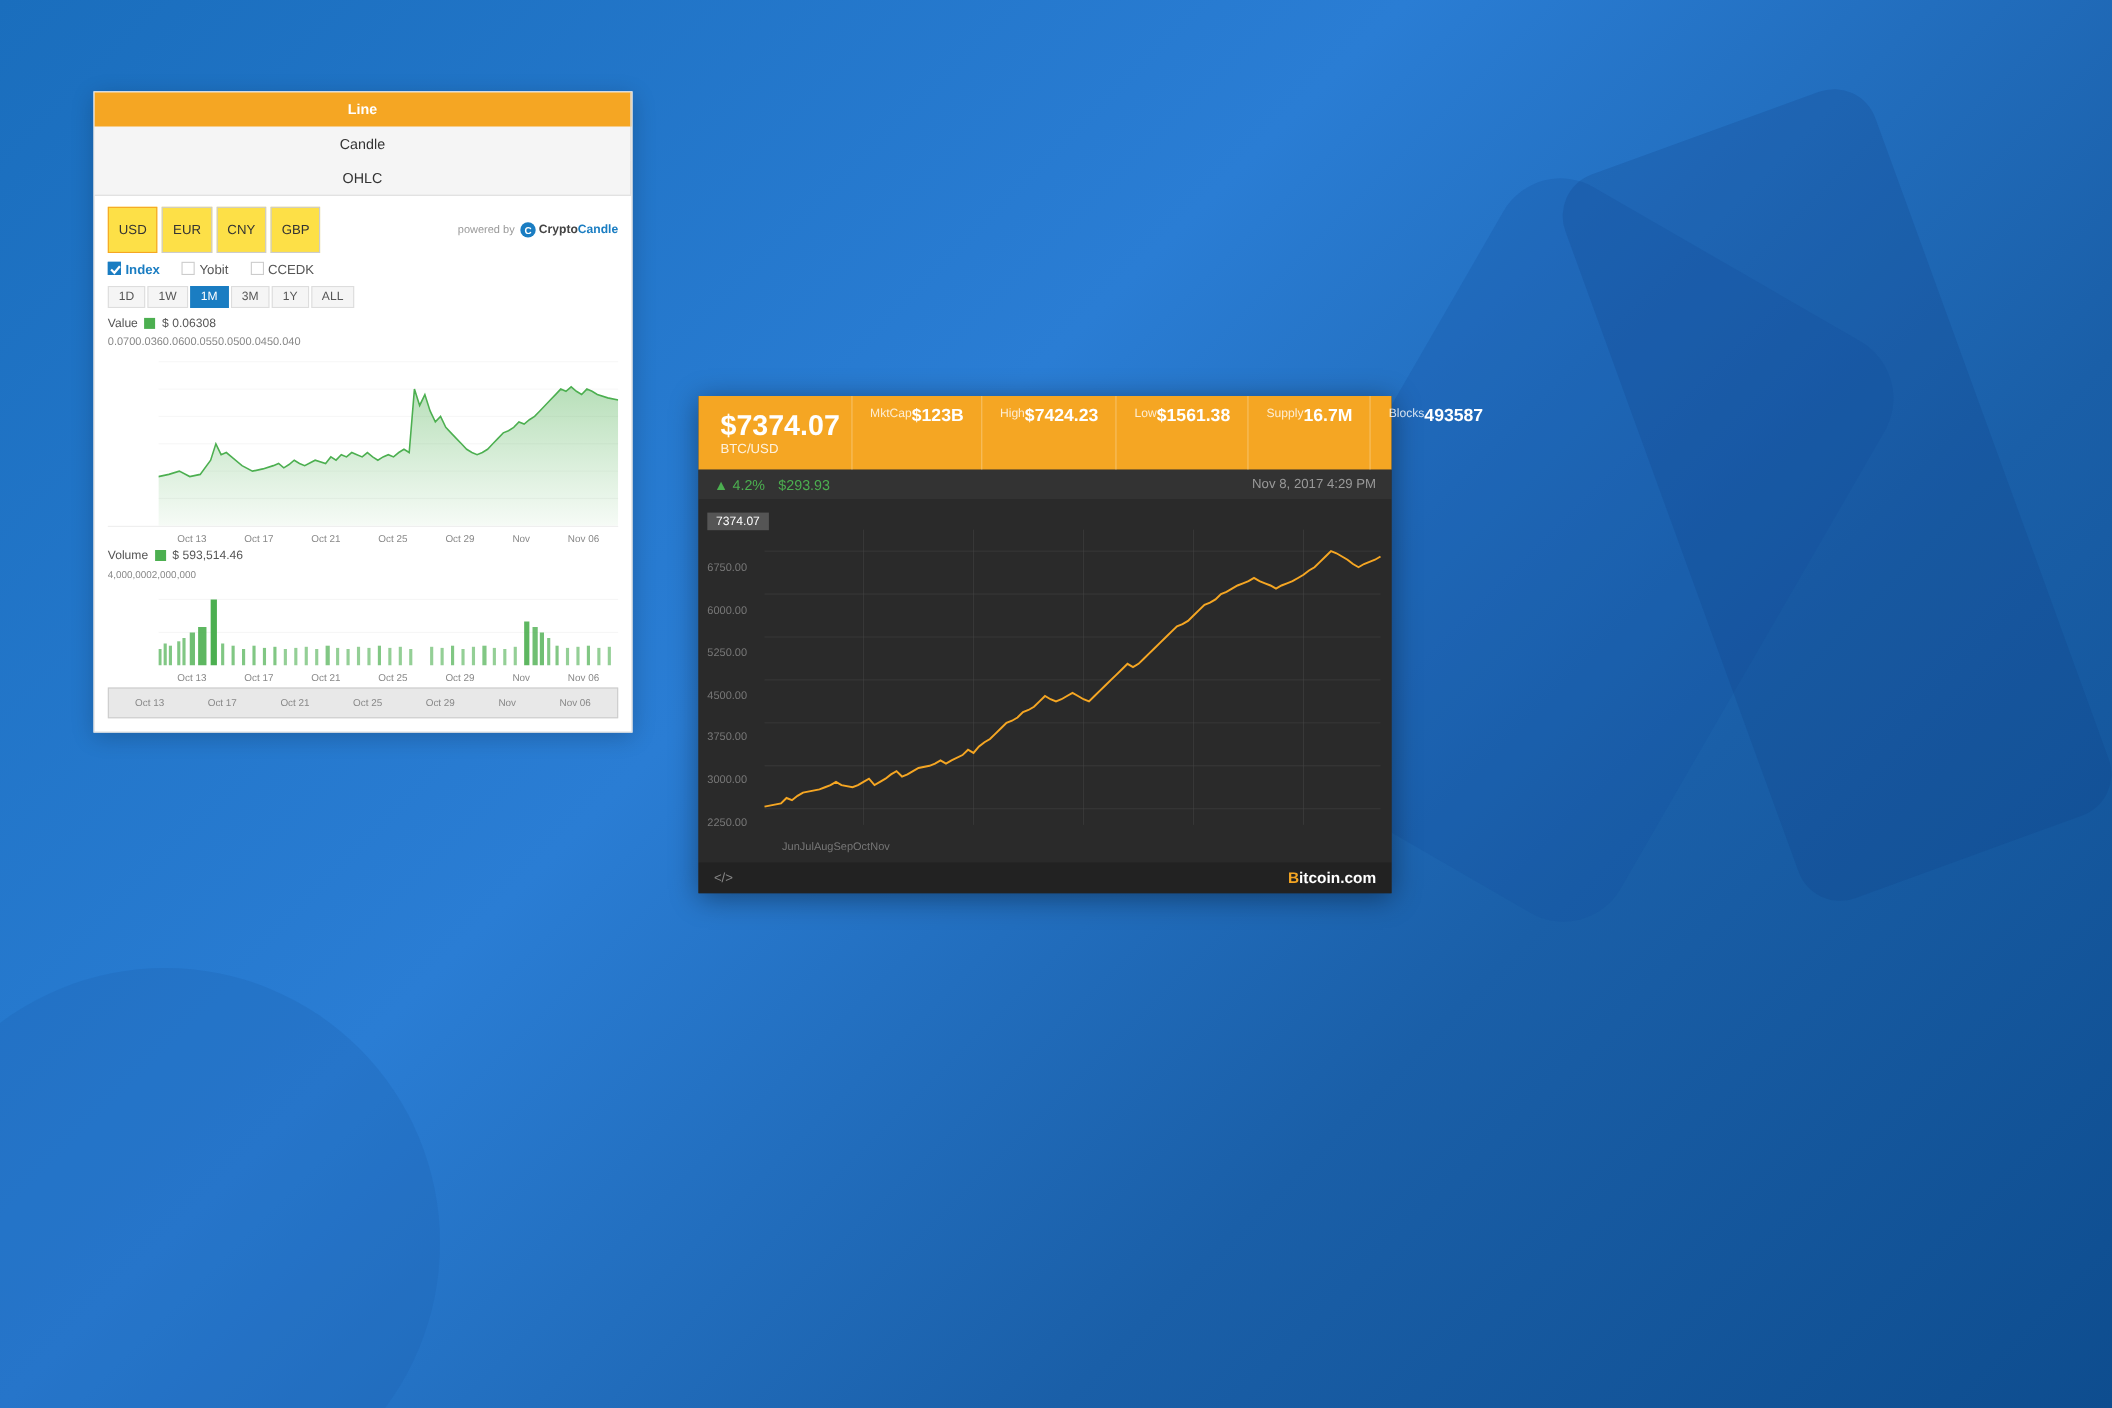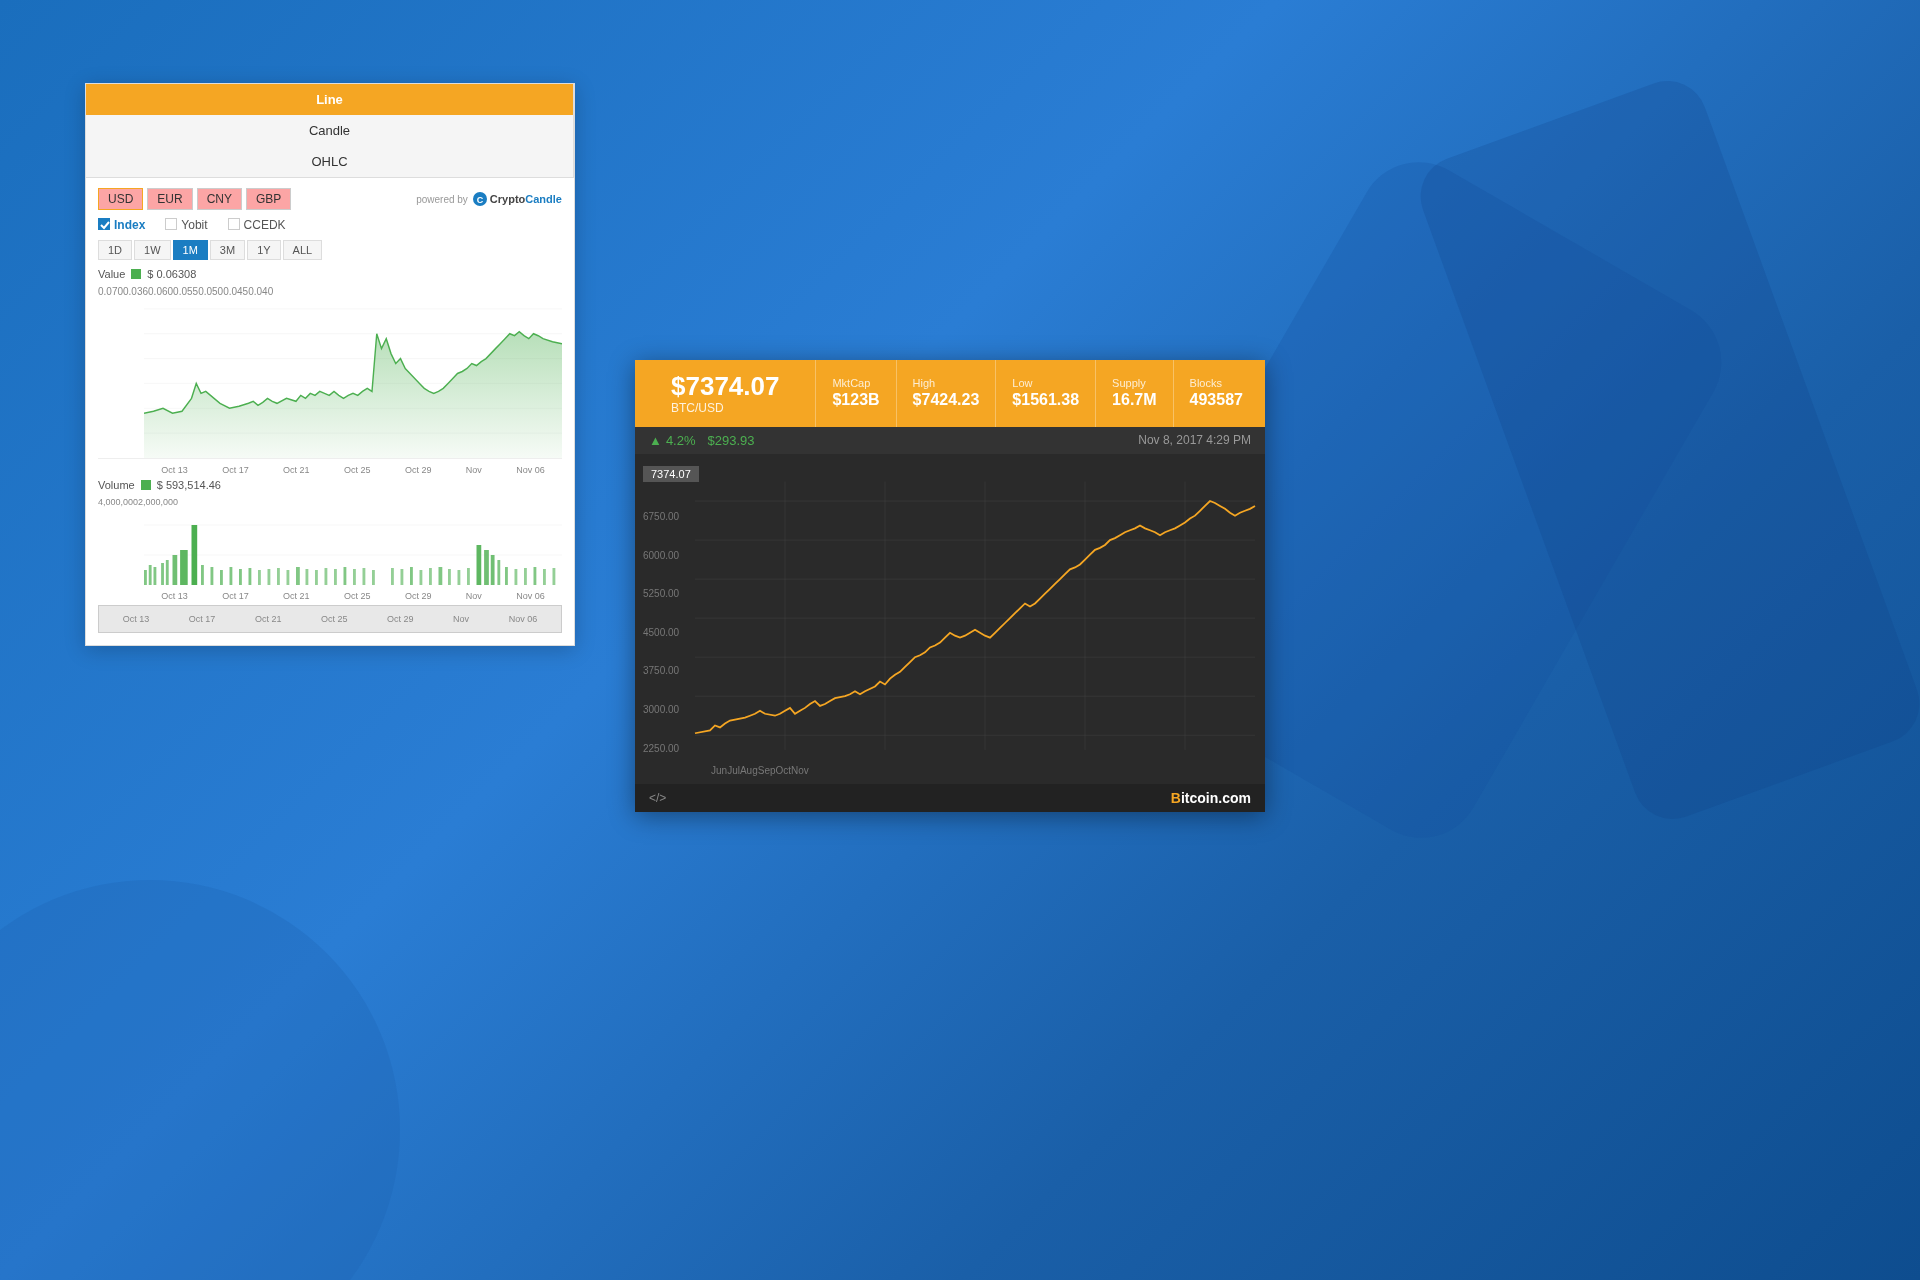--- a/index.html
+++ b/index.html
@@ -71,24 +71,24 @@
 
     
     .currency-row {
       display: flex;
       align-items: center;
       justify-content: space-between;
       margin-bottom: 8px;
     }
     .currency-btns { display: flex; gap: 4px; }
     .cur-btn {
-      padding: 3px 9px;
+      padding: 13px 9px;
       font-size: 12px;
       border: 1px solid #ccc;
-      background: #fca5a5;
+      background: #fde047;
       cursor: pointer;
       color: #333;
     }
     .cur-btn.active {
       border-color: #f5a623;
       color: #333;
     }
     .powered-by {
       font-size: 10px;
       color: #999;
@@ -238,21 +238,21 @@
     }
 
     
     .btc-header {
       background: #f5a623;
       display: flex;
       align-items: stretch;
       padding: 0;
     }
     .btc-price-block {
-      padding: 12px 36px;
+      padding: 12px 20px;
       border-right: 1px solid rgba(255,255,255,0.3);
       min-width: 140px;
     }
     .btc-price {
       font-size: 26px;
       font-weight: bold;
       color: #fff;
       line-height: 1.1;
     }
     .btc-pair {
@@ -260,21 +260,21 @@
       color: rgba(255,255,255,0.85);
     }
     .btc-stats {
       display: flex;
       flex: 1;
     }
     .stat-block {
       padding: 10px 16px;
       border-right: 1px solid rgba(255,255,255,0.3);
       display: flex;
-      flex-direction: column;
+      flex-direction: row;
       justify-content: center;
     }
     .stat-block:last-child { border-right: none; }
     .stat-label {
       font-size: 11px;
       color: rgba(255,255,255,0.8);
       margin-bottom: 2px;
     }
     .stat-value {
       font-size: 16px;

